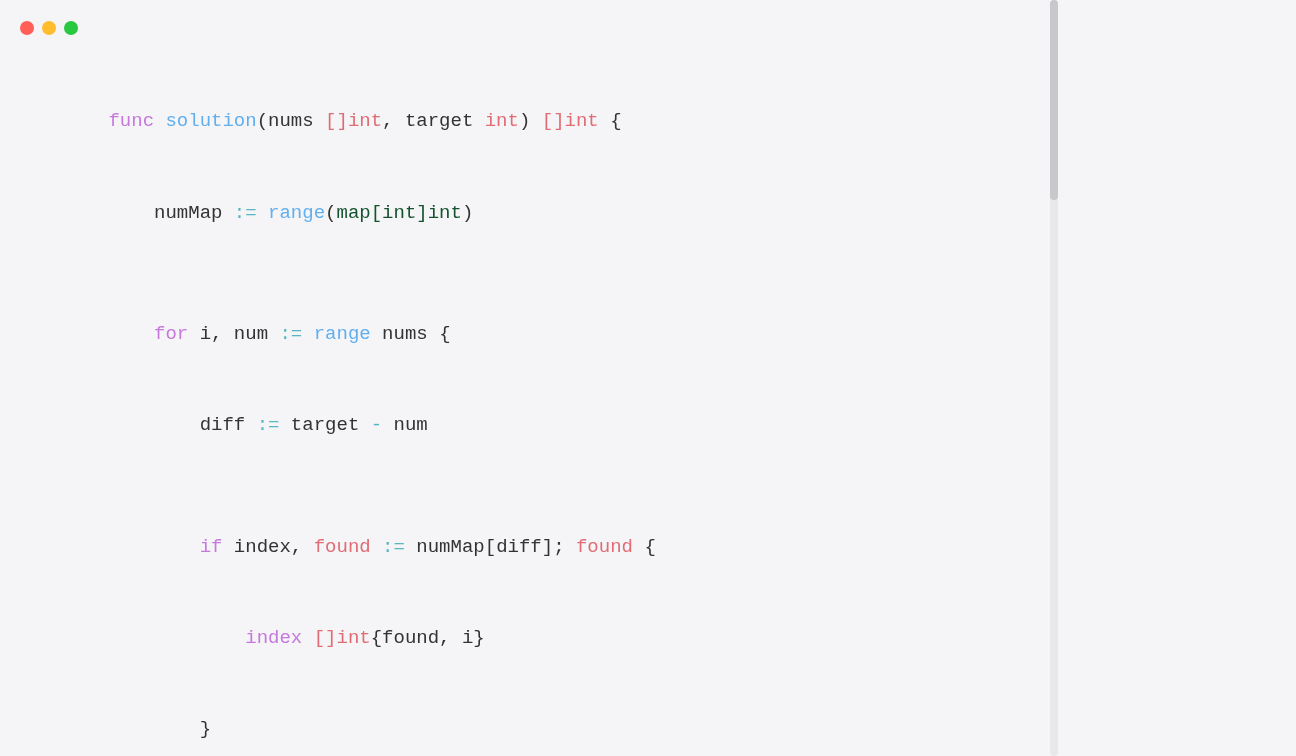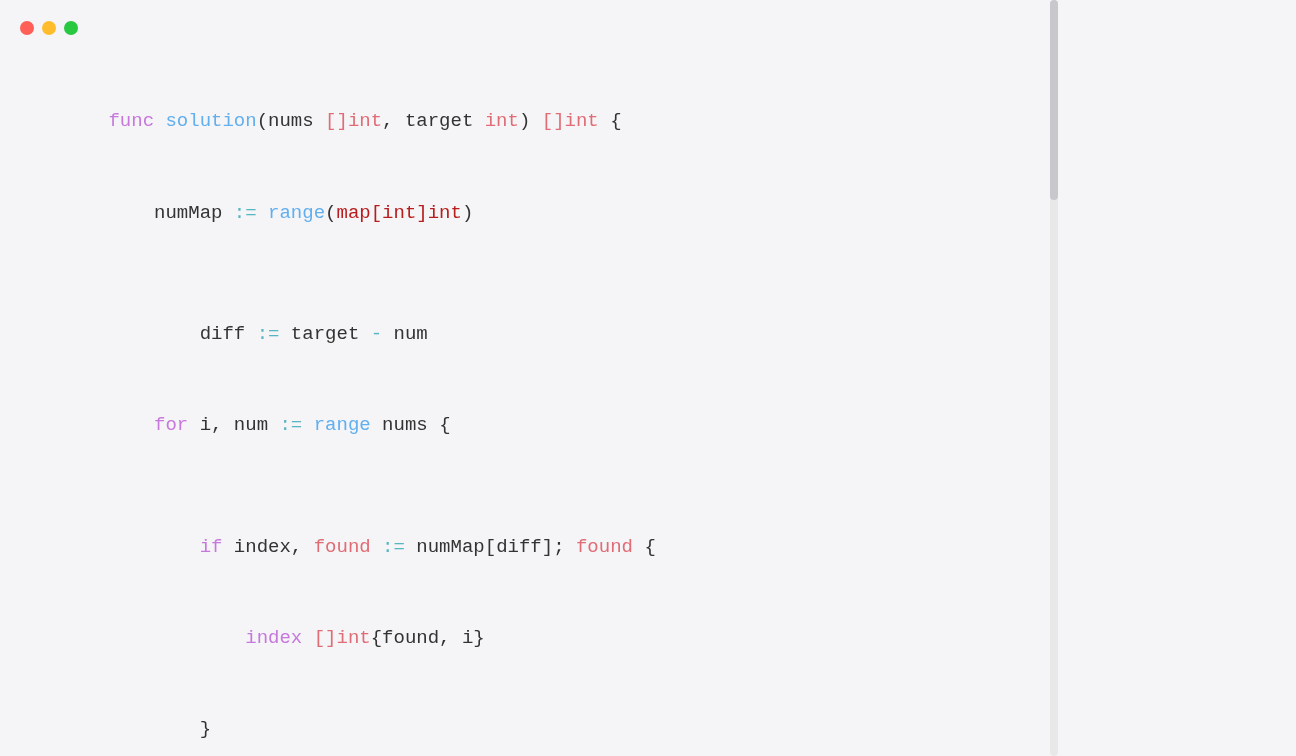--- a/index.html
+++ b/index.html
@@ -109,31 +109,31 @@
     <span class="traffic-light traffic-maximize"></span>
   </div>
 
   <div class="code-area">
 
     <span class="code-line">
       <span class="tok-keyword">func</span><span class="tok-var"> </span><span class="tok-funcname">solution</span><span class="tok-punct">(</span><span class="tok-var">nums </span><span class="tok-type">[]int</span><span class="tok-punct">,</span><span class="tok-var"> target </span><span class="tok-type">int</span><span class="tok-punct">)</span><span class="tok-var"> </span><span class="tok-type">[]int</span><span class="tok-var"> </span><span class="tok-punct">{</span>
     </span>
 
     <span class="code-line">
-      <span class="tok-var">    numMap </span><span style="color:#56b6c2;">:=</span><span class="tok-var"> </span><span class="tok-builtin">range</span><span class="tok-punct">(</span><span style="color:#b91c1c;text-align:center;">map[int]int</span><span class="tok-punct">)</span>
+      <span class="tok-var">    numMap </span><span style="color:#56b6c2;">:=</span><span class="tok-var"> </span><span class="tok-builtin">range</span><span class="tok-punct">(</span><span style="color:#14532d;text-align:center;">map[int]int</span><span class="tok-punct">)</span>
     </span>
 
     <span class="code-line">&nbsp;</span>
 
     <span class="code-line">
-      <span class="tok-var">        diff </span><span style="color:#56b6c2;">:=</span><span class="tok-var"> target </span><span style="color:#56b6c2;">-</span><span class="tok-var"> num</span>
+      <span class="tok-var">    </span><span class="tok-keyword">for</span><span class="tok-var"> i, num </span><span style="color:#56b6c2;">:=</span><span class="tok-var"> </span><span class="tok-builtin">range</span><span class="tok-var"> nums </span><span class="tok-punct">{</span>
     </span>
 
     <span class="code-line">
-      <span class="tok-var">    </span><span class="tok-keyword">for</span><span class="tok-var"> i, num </span><span style="color:#56b6c2;">:=</span><span class="tok-var"> </span><span class="tok-builtin">range</span><span class="tok-var"> nums </span><span class="tok-punct">{</span>
+      <span class="tok-var">        diff </span><span style="color:#56b6c2;">:=</span><span class="tok-var"> target </span><span style="color:#56b6c2;">-</span><span class="tok-var"> num</span>
     </span>
 
     <span class="code-line">&nbsp;</span>
 
     <span class="code-line">
       <span class="tok-var">        </span><span class="tok-keyword">if</span><span class="tok-var"> index, </span><span style="color:#e06c75;">found</span><span class="tok-var"> </span><span style="color:#56b6c2;">:=</span><span class="tok-var"> numMap</span><span class="tok-punct">[</span><span class="tok-var">diff</span><span class="tok-punct">]</span><span class="tok-punct">;</span><span class="tok-var"> </span><span style="color:#e06c75;">found</span><span class="tok-var"> </span><span class="tok-punct">{</span>
     </span>
 
     <span class="code-line">
       <span class="tok-var">            </span><span class="tok-keyword">index</span><span class="tok-var"> </span><span class="tok-type">[]int</span><span class="tok-punct">{</span><span class="tok-var">found, i</span><span class="tok-punct">}</span>

